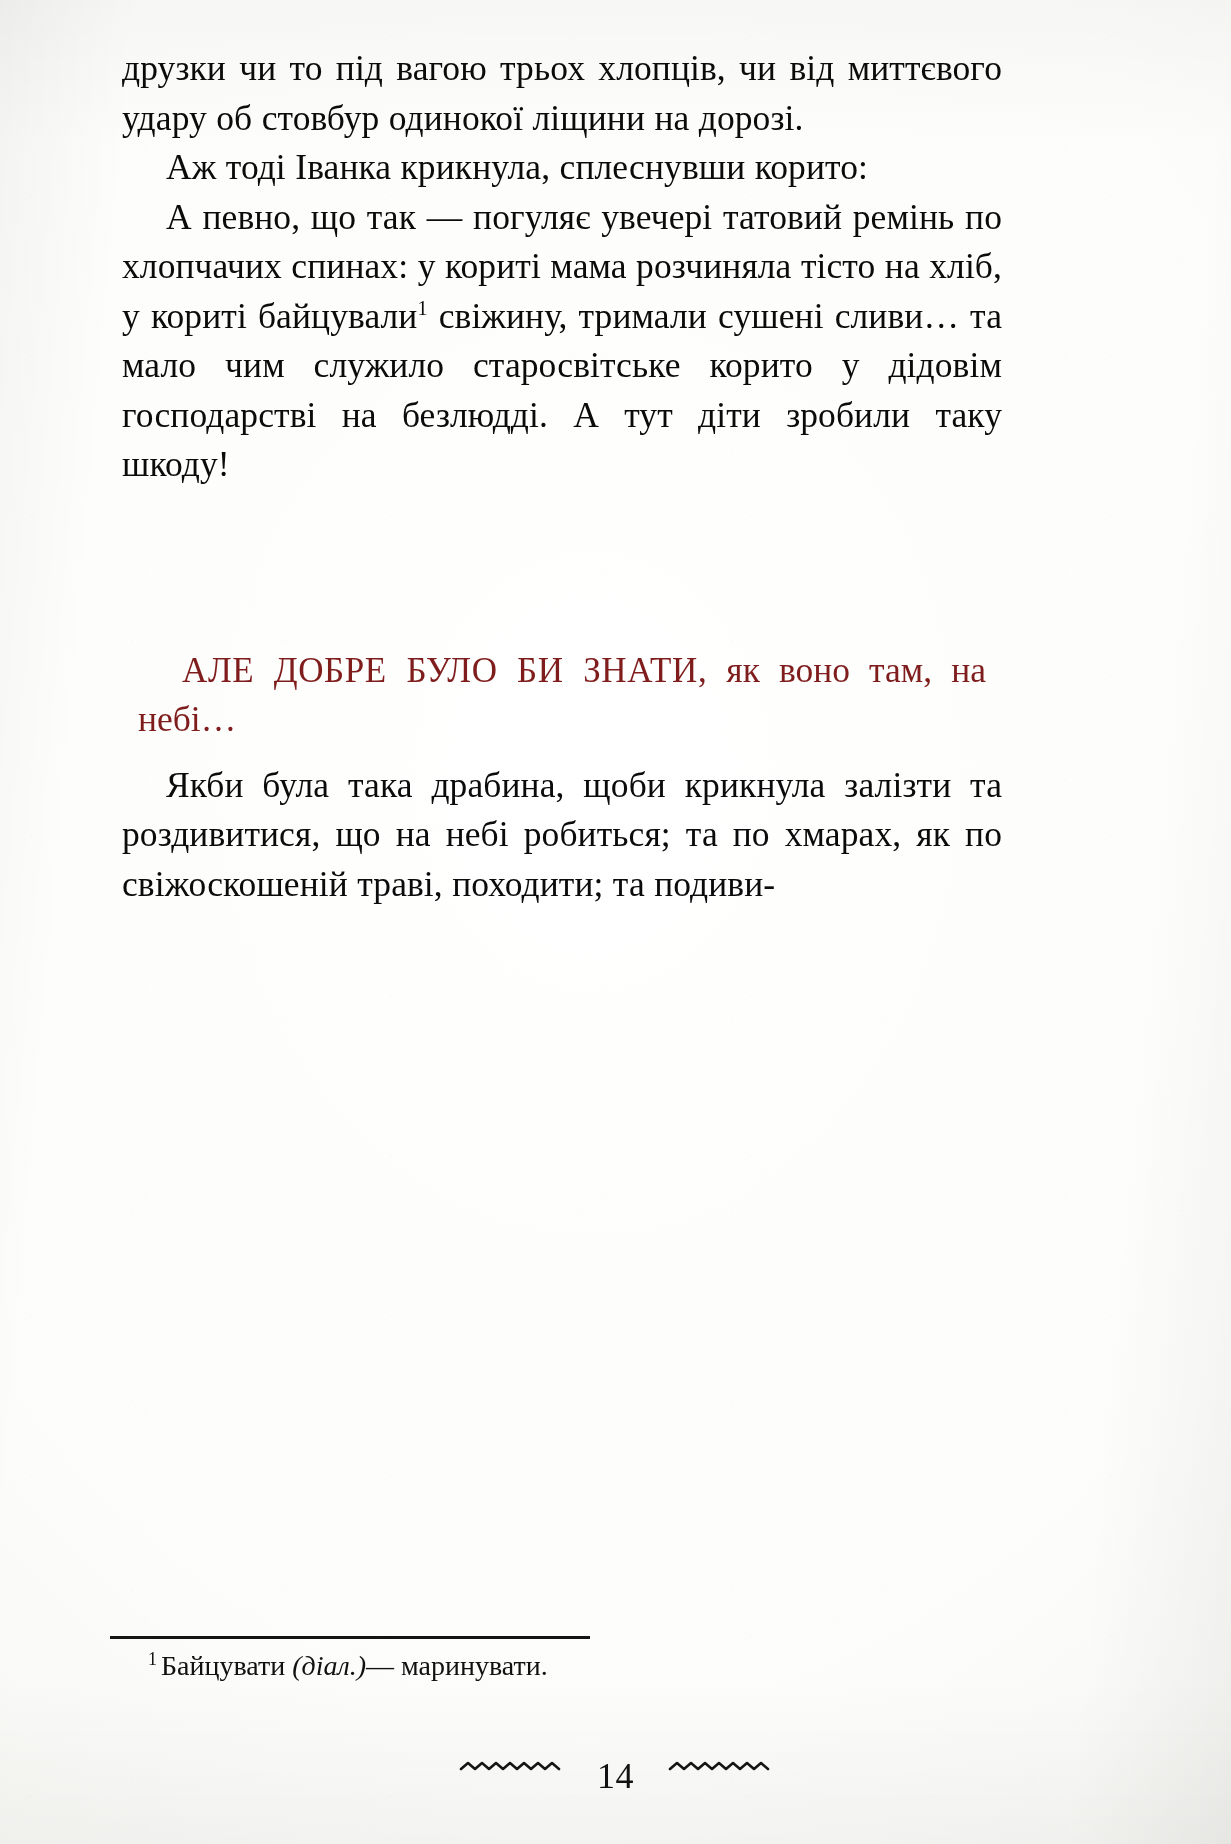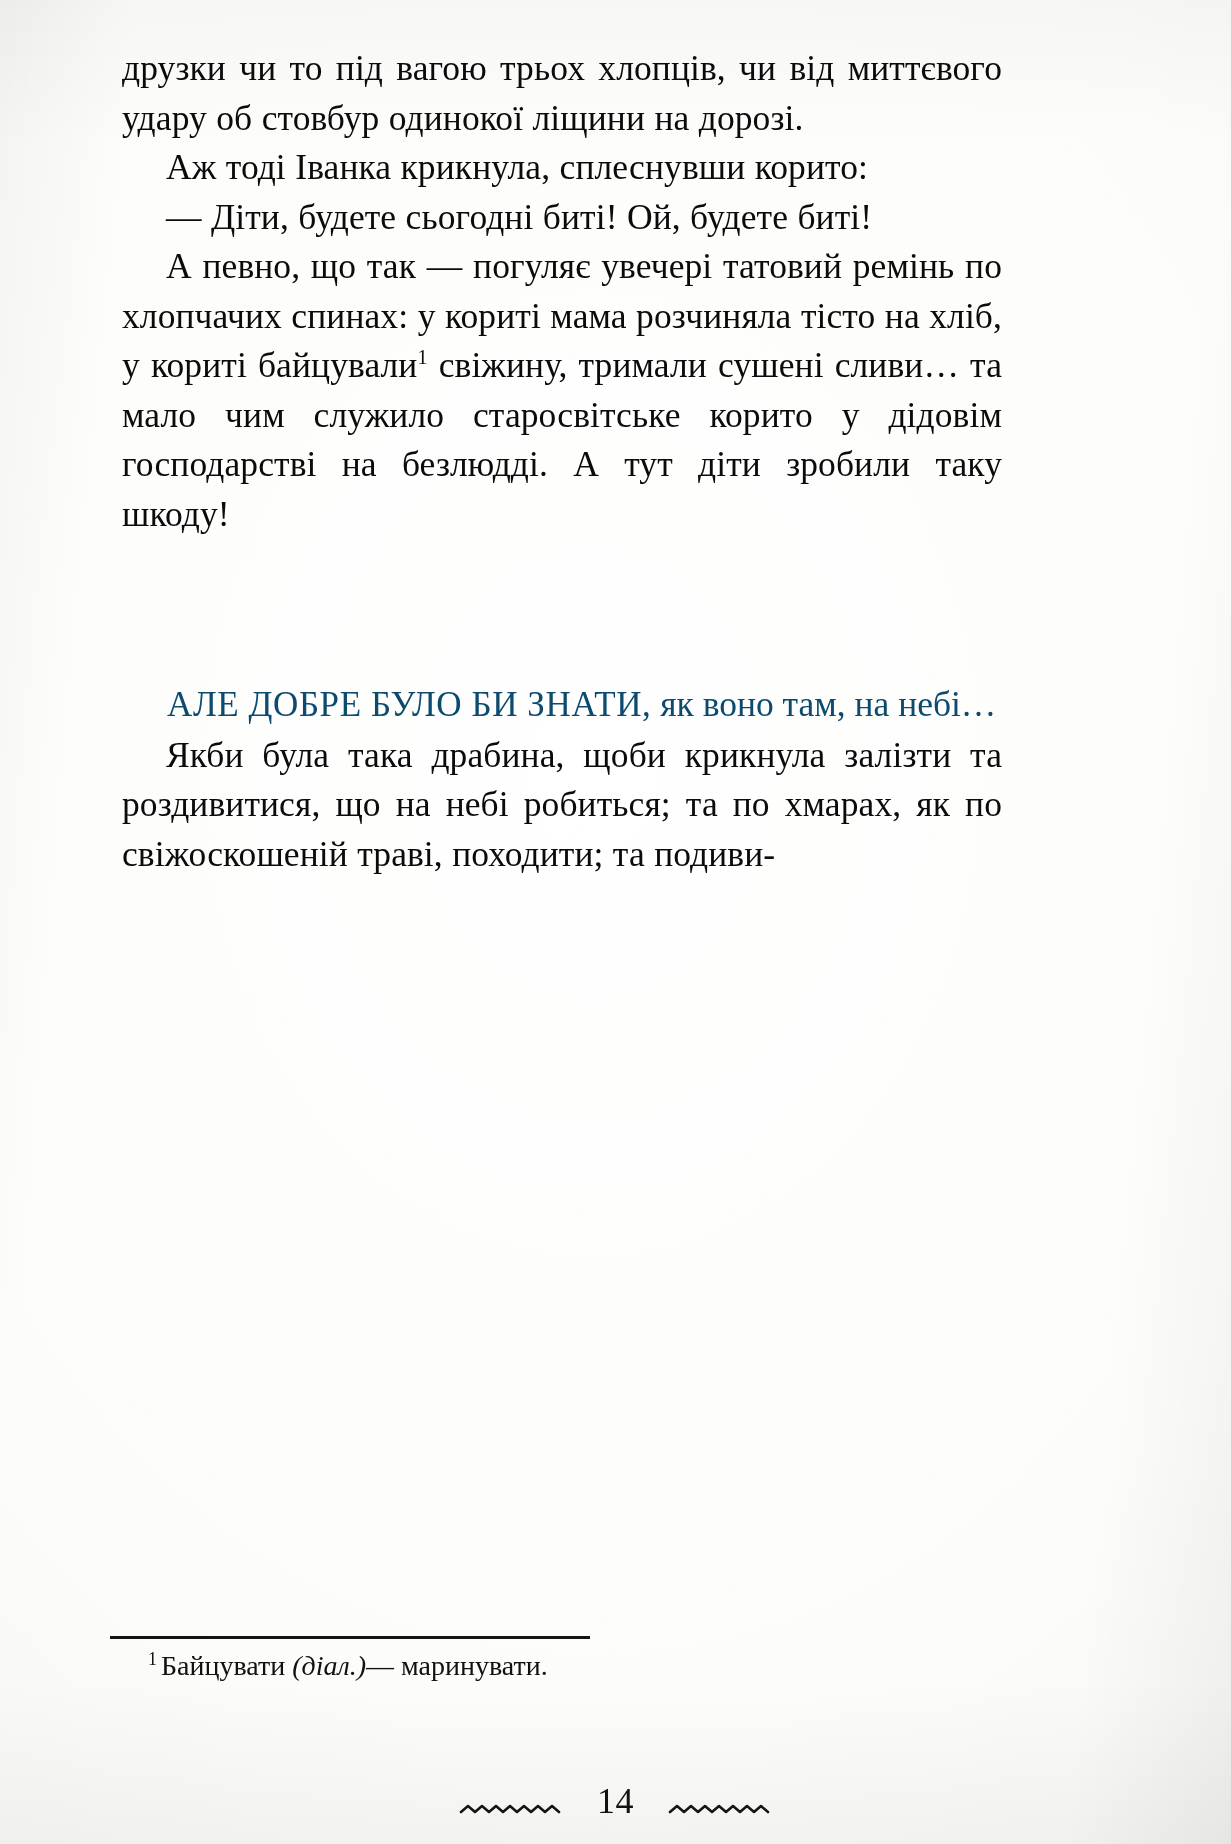--- a/index.html
+++ b/index.html
@@ -64,27 +64,27 @@
     font-size: 20px;
     vertical-align: super;
     line-height: 0;
   }
 
   .gap-block {
     height: 140px;
   }
 
   .section-head {
-    margin: 1px;
+    margin: 16px;
     font-size: 35.5px;
     line-height: 49.5px;
     text-align: justify;
     text-align-last: left;
     text-indent: 44px;
-    color: #0c4a6e;
+    color: #7f1d1d;
   }
   .section-head .caps {
     font-size: 35px;
     letter-spacing: 0.6px;
   }
 
   
   .footnote {
     position: absolute;
     left: 110px;
@@ -113,24 +113,23 @@
     font-style: italic;
   }
 
   
   .footer {
     position: absolute;
     left: 0;
     right: 0;
     top: 1758px;
     display: flex;
-    align-items: flex-end;
+    align-items: flex-start;
     justify-content: center;
     gap: 34px;
-    margin-top: 25px;
   }
   .folio {
     font-size: 36px;
     line-height: 36px;
     color: #121212;
     letter-spacing: 0.5px;
   }
   .wave {
     display: block;
     width: 104px;
@@ -164,21 +163,20 @@
 <div class="paper"></div>
 
 <div class="page">
 
   <div class="text-block">
 
     <p class="para">друзки чи то під вагою трьох хлопців, чи від миттєвого удару об стовбур одинокої ліщини на дорозі.</p>
 
     <p class="para indent">Аж тоді Іванка крикнула, сплеснувши корито:</p>
 
-    <p class="para indent">— Діти, будете сьогодні биті! Ой, будете биті!</p>
 
     <p class="para indent"><span>А певно, що так — погуляє увечері татовий ремінь по хлопчачих спинах: у кориті мама розчиняла тісто на хліб, у кориті байцували</span><sup class="fnref">1</sup><span> свіжину, тримали сушені сливи… та мало чим служило старосвітське корито у дідовім господарстві на безлюдді. А тут діти зробили таку шкоду!</span></p>
 
 
 
     <div class="gap-block"></div>
 
     <p class="section-head"><span class="caps">АЛЕ ДОБРЕ БУЛО БИ ЗНАТИ,</span><span> як воно там, на небі…</span></p>
 
     <p class="para indent">Якби була така драбина, щоби крикнула залізти та роздивитися, що на небі робиться; та по хмарах, як по свіжоскошеній траві, походити; та подиви-</p>

